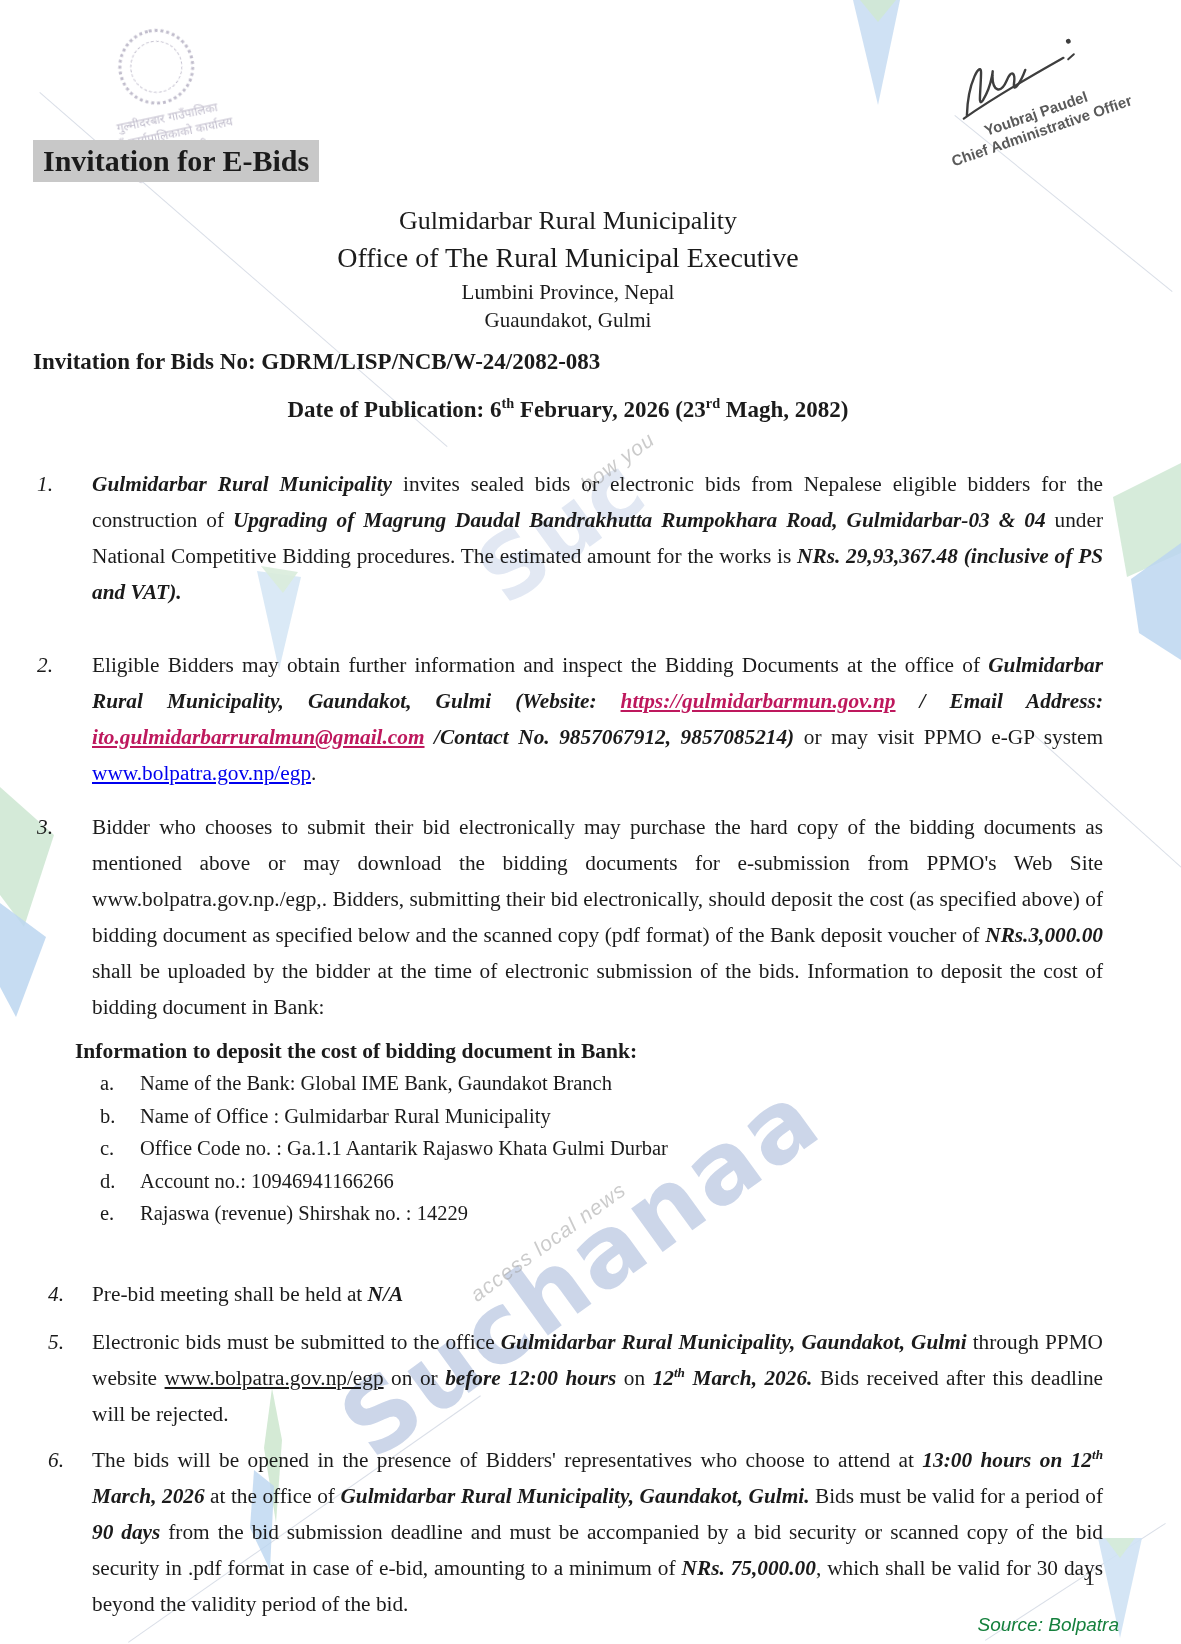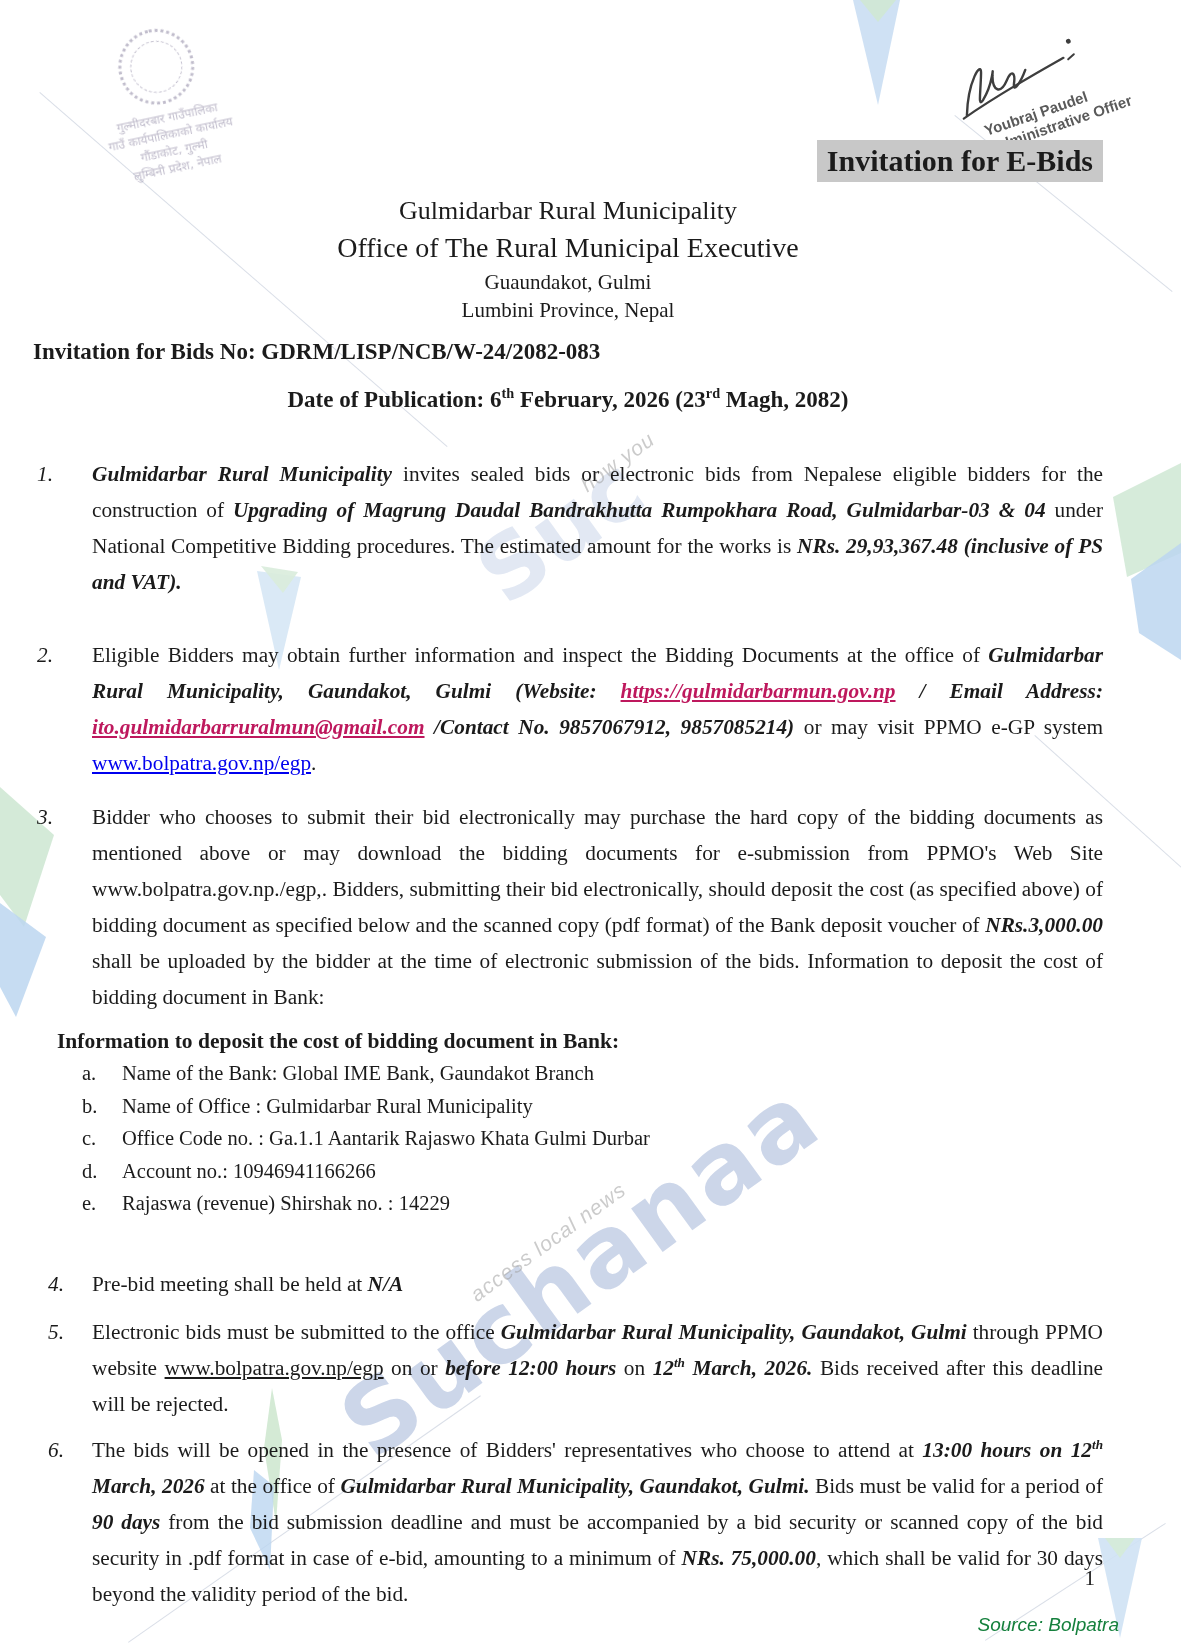--- a/index.html
+++ b/index.html
@@ -58,42 +58,42 @@
   
   .sig{
     position:absolute;right:58px;top:44px;z-index:2;
     transform:rotate(-19deg);text-align:center;
     font-family:"Liberation Sans", sans-serif;color:#5a5a5a;
   }
   .sig-name{font-size:15px;font-weight:bold;line-height:18px;}
   .sig-title{font-size:15px;font-weight:bold;line-height:18px;}
   
   .content{position:absolute;left:33px;right:78px;top:140px;z-index:2;}
-  .doc-title{text-align:right;margin-bottom:12px;}
+  .doc-title{text-align:left;margin-bottom:22px;}
   .doc-title .hl{
     display:inline-block;background:#c8c8c8;
     font-size:30px;font-weight:bold;padding:3px 10px;line-height:36px;
   }
   .org-name{text-align:center;font-size:26px;line-height:34px;}
   .office-name{text-align:center;font-size:28px;line-height:40px;}
   .addr{text-align:center;font-size:21px;line-height:28px;}
   .bid-no{text-align:left;font-size:23px;font-weight:bold;line-height:32px;margin-top:12px;}
   .pub-date{text-align:center;font-size:23px;font-weight:bold;line-height:32px;margin-top:16px;}
   .doc-item{display:flex;font-size:21.3px;line-height:36px;}
   .doc-item .num{flex:0 0 59px;font-style:italic;padding-left:4px;box-sizing:border-box;}
   .doc-item.late .num{padding-left:15px;}
   .doc-item .body{flex:1;text-align:justify;}
   .mt-items{margin-top:40px;}
   .mb-p1{margin-bottom:37px;}
   .mb-p2{margin-bottom:18px;}
   .mb-p3{margin-bottom:0px;}
   .mb-bank{margin-bottom:46px;}
   .mb-p4{margin-bottom:12px;}
   .mb-p5{margin-bottom:10px;}
-  .bank{margin-left:24px;margin-top:10px;}
+  .bank{margin-left:42px;margin-top:10px;}
   .bank-heading{font-weight:bold;font-size:21.5px;line-height:32px;}
   .bank-row{display:flex;font-size:20.5px;line-height:32.5px;}
   .bank-row .letter{flex:0 0 40px;margin-left:25px;}
   .bank-row .val{flex:1;}
   
   .seg-b{font-weight:bold;}
   .seg-bi{font-weight:bold;font-style:italic;}
   .seg-u{text-decoration:underline;}
   .seg-sup{vertical-align:super;font-size:0.62em;line-height:0;}
   a.seg-link{color:#0000ee;text-decoration:underline;cursor:pointer;}
@@ -165,22 +165,22 @@
     <div class="sig-name">Youbraj Paudel</div>
     <div class="sig-title">Chief Administrative Offier</div>
   </div>
 
   <div class="content">
     <div class="doc-title">
       <span class="hl">Invitation for E-Bids</span>
     </div>
     <div class="org-name">Gulmidarbar Rural Municipality</div>
     <div class="office-name">Office of The Rural Municipal Executive</div>
+    <div class="addr">Lumbini Province, Nepal</div>
     <div class="addr">Guaundakot, Gulmi</div>
-    <div class="addr">Lumbini Province, Nepal</div>
     <div class="bid-no">Invitation for Bids No: GDRM/LISP/NCB/W-24/2082-083</div>
     <div class="pub-date"><span class="seg-b">Date of Publication: 6</span><span class="seg-b seg-sup">th</span><span class="seg-b"> February, 2026 (23</span><span class="seg-b seg-sup">rd</span><span class="seg-b"> Magh, 2082)</span></div>
 
     <div class="doc-item mt-items mb-p1">
       <div class="num">1.</div>
       <div class="body"><span class="seg-bi">Gulmidarbar Rural Municipality</span><span> invites sealed bids or electronic bids from Nepalese eligible bidders for the construction of </span><span class="seg-bi">Upgrading of Magrung Daudal Bandrakhutta Rumpokhara Road, Gulmidarbar-03 &amp; 04</span><span> under National Competitive Bidding procedures. The estimated amount for the works is </span><span class="seg-bi">NRs. 29,93,367.48 (inclusive of PS and VAT).</span></div>
     </div>
 
     <div class="doc-item mb-p2">
       <div class="num">2.</div>

